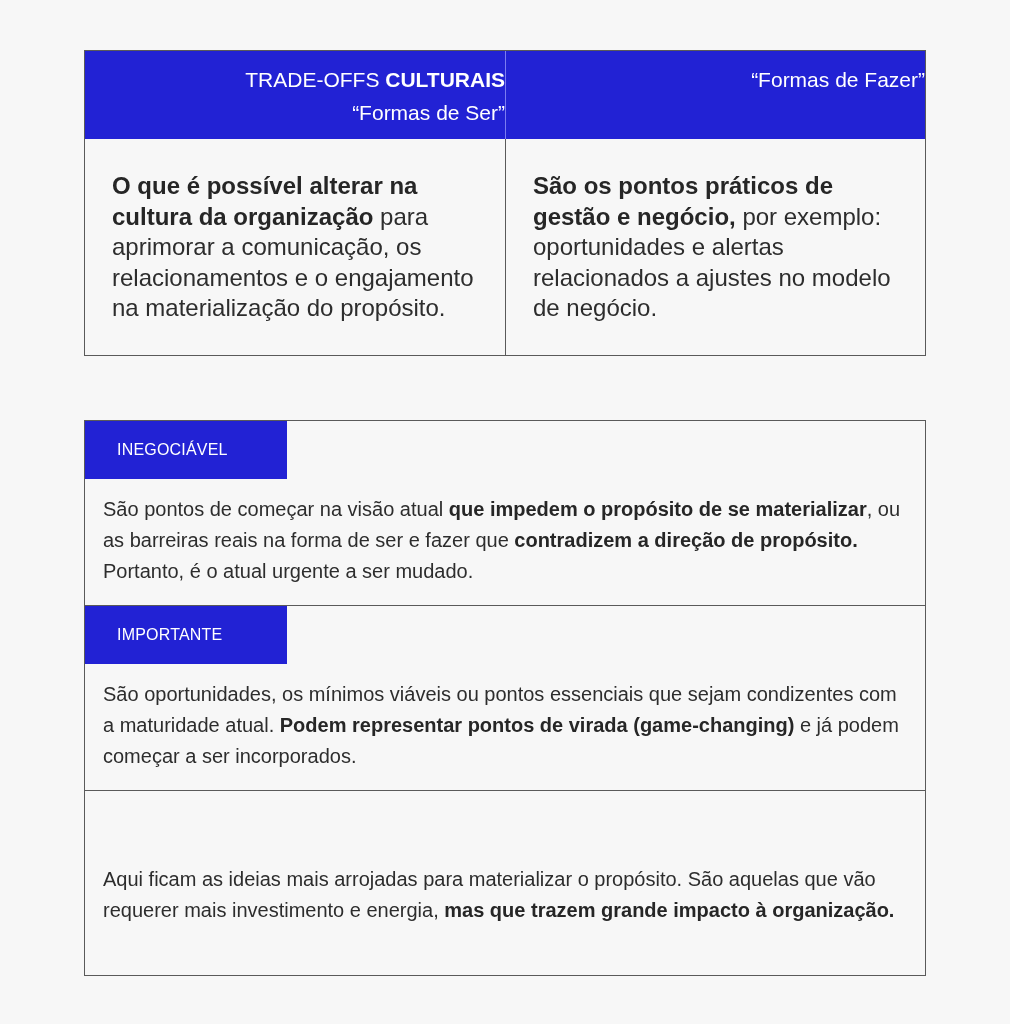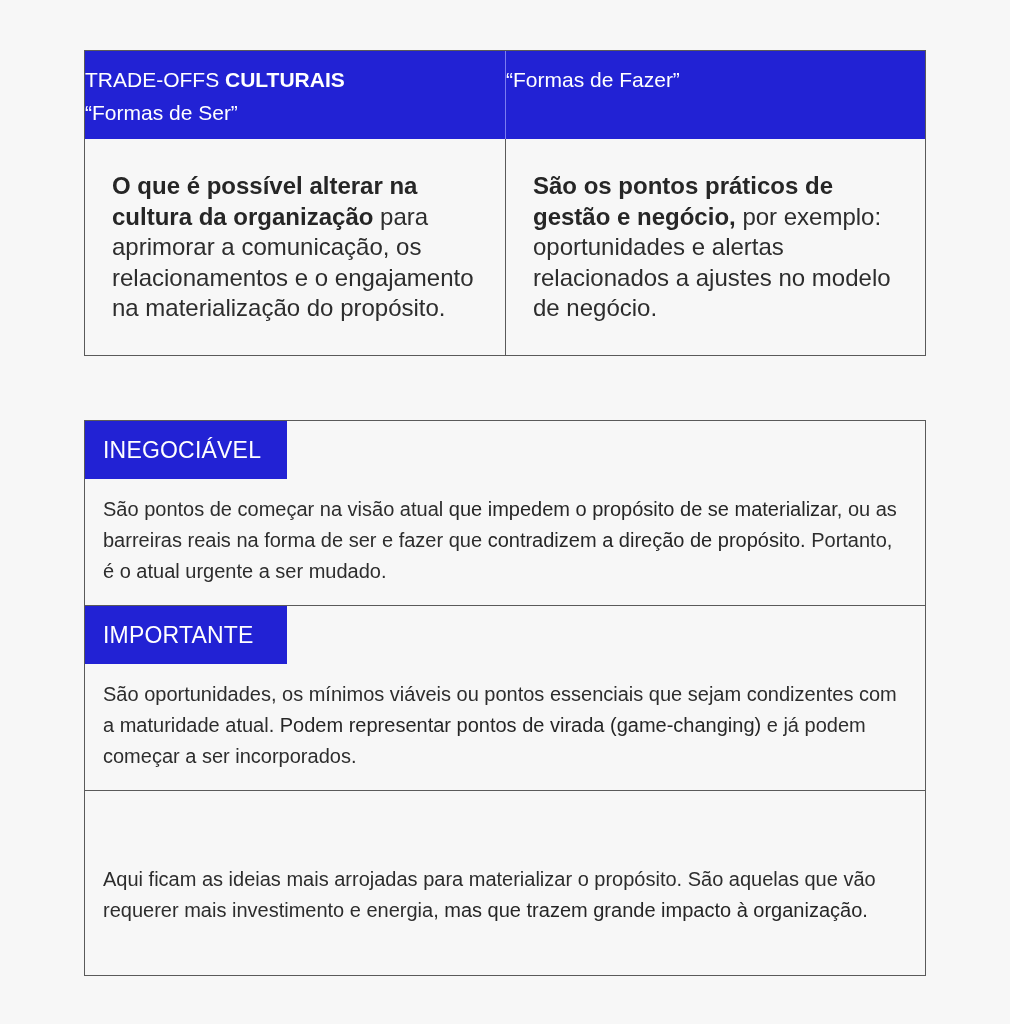--- a/index.html
+++ b/index.html
@@ -18,21 +18,21 @@
       border: 1.5px solid #5a5a5a;
       box-sizing: border-box;
       display: grid;
       grid-template-columns: 421px 1fr;
       grid-template-rows: 88px 1fr;
       background: #f7f7f7;
     }
     .th {
       background: #2222d4;
       color: #ffffff;
-      text-align: left;
+      text-align: right;
       font-size: 21px;
       line-height: 33px;
       padding-top: 12px;
       box-sizing: border-box;
     }
     .th.left { border-right: 1.5px solid #7c7cf0; }
     .th b { font-weight: 700; }
     .td {
       font-size: 24px;
       line-height: 30.5px;
@@ -57,34 +57,34 @@
       height: 185px;
       box-sizing: border-box;
       position: relative;
     }
     .level:last-child { height: 185px; }
     .tag {
       position: absolute; left: 0; top: 0;
       width: 202px; height: 58px;
       background: #2222d4;
       color: #ffffff;
-      font-size: 23px;
+      font-size: 16px;
       line-height: 58px;
-      padding-left: 18px;
+      padding-left: 32px;
       box-sizing: border-box;
       letter-spacing: 0.2px;
     }
     .desc {
       position: absolute;
       left: 18px; top: 73px; right: 20px;
       font-size: 20px;
       line-height: 31px;
       color: #2d2d2d;
     }
-    .desc b { font-weight: 400; color: #262626; }
+    .desc b { font-weight: 700; color: #262626; }
   </style>
 </head>
 <body>
 
 <div class="tradeoffs">
   <div class="th left">
     <div><span>TRADE-OFFS </span><b>CULTURAIS</b></div>
     <div>“Formas de Ser”</div>
   </div>
   <div class="th">

